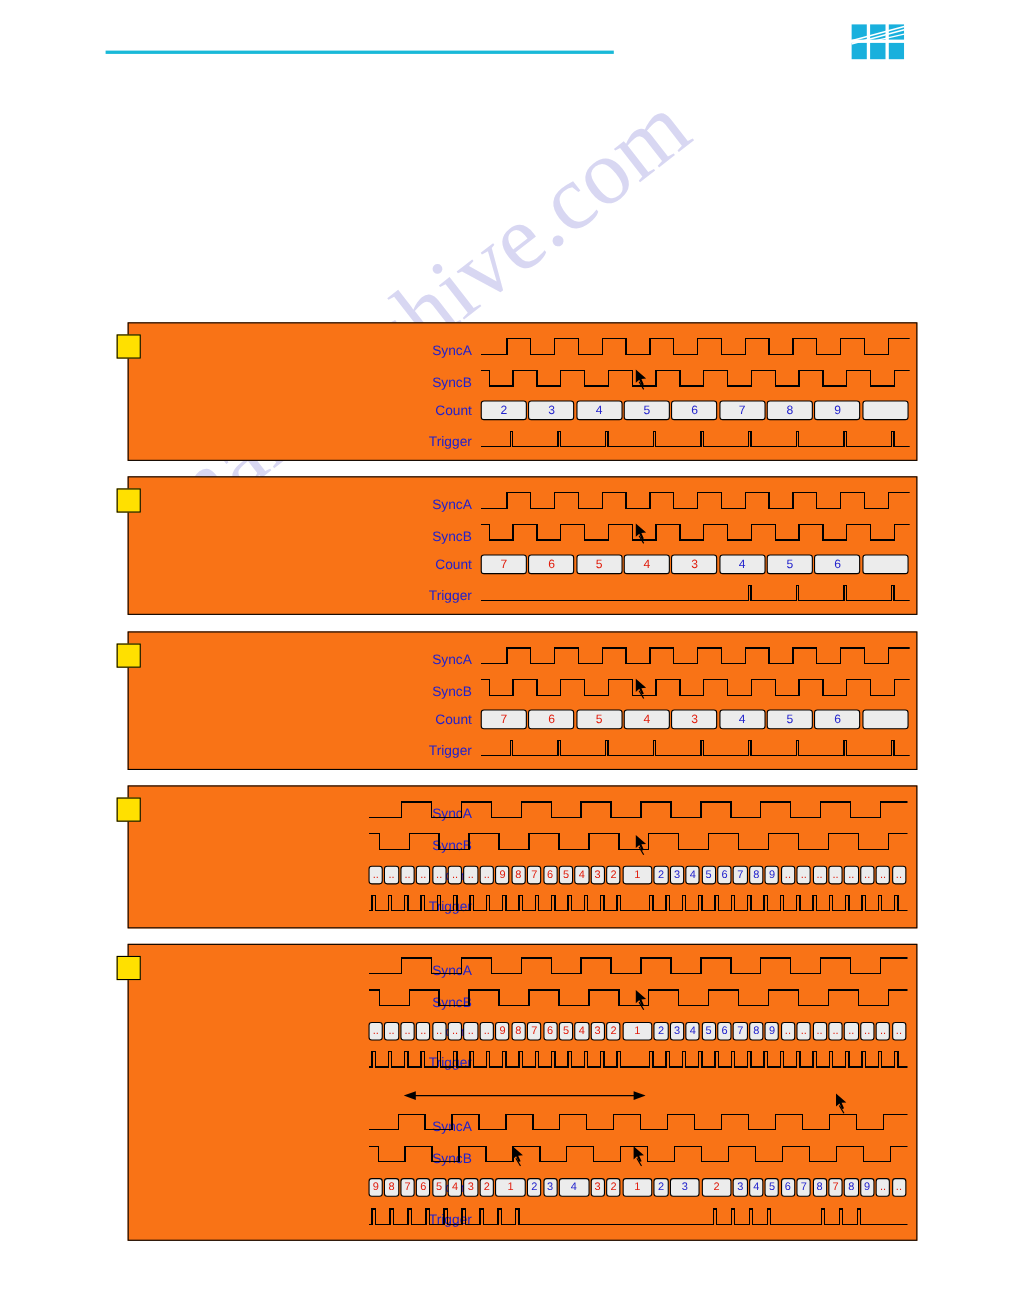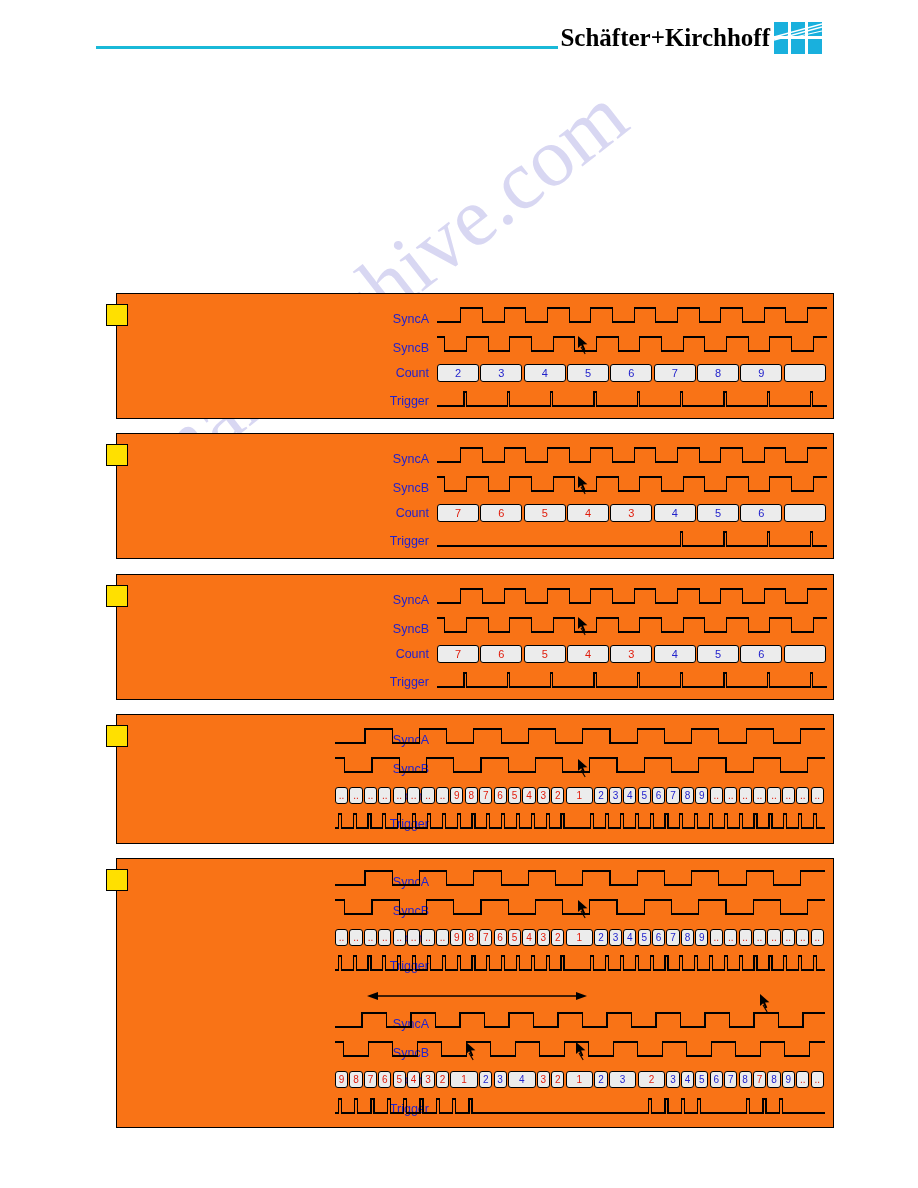--- a/index.html
+++ b/index.html
@@ -94,21 +94,20 @@
   .seg.dots{color:#e01b0b;font-size:10px;line-height:11px;}
 
   .cursor{position:absolute;width:14px;height:20px;z-index:14;}
   .rangearrow{position:absolute;z-index:14;}
 </style>
 </head>
 <body>
 
 <div id="header">
   <div id="header-rule"></div>
-  <div id="brand">Schäfter+Kirchhoff</div>
   <svg id="logo" viewBox="0 0 48 32">
     <rect x="0" y="0" width="14" height="14" fill="#19b0dd"></rect>
     <rect x="17" y="0" width="14" height="14" fill="#19b0dd"></rect>
     <rect x="34" y="0" width="14" height="14" fill="#19b0dd"></rect>
     <rect x="0" y="17" width="14" height="15" fill="#19b0dd"></rect>
     <rect x="17" y="17" width="14" height="15" fill="#19b0dd"></rect>
     <rect x="34" y="17" width="14" height="15" fill="#19b0dd"></rect>
     <path d="M0 15 L48 2" stroke="#ffffff" stroke-width="1.4" fill="none"></path>
     <path d="M0 18 L48 5" stroke="#ffffff" stroke-width="1.4" fill="none"></path>
     <path d="M17 16 L48 9" stroke="#ffffff" stroke-width="1.2" fill="none"></path>

